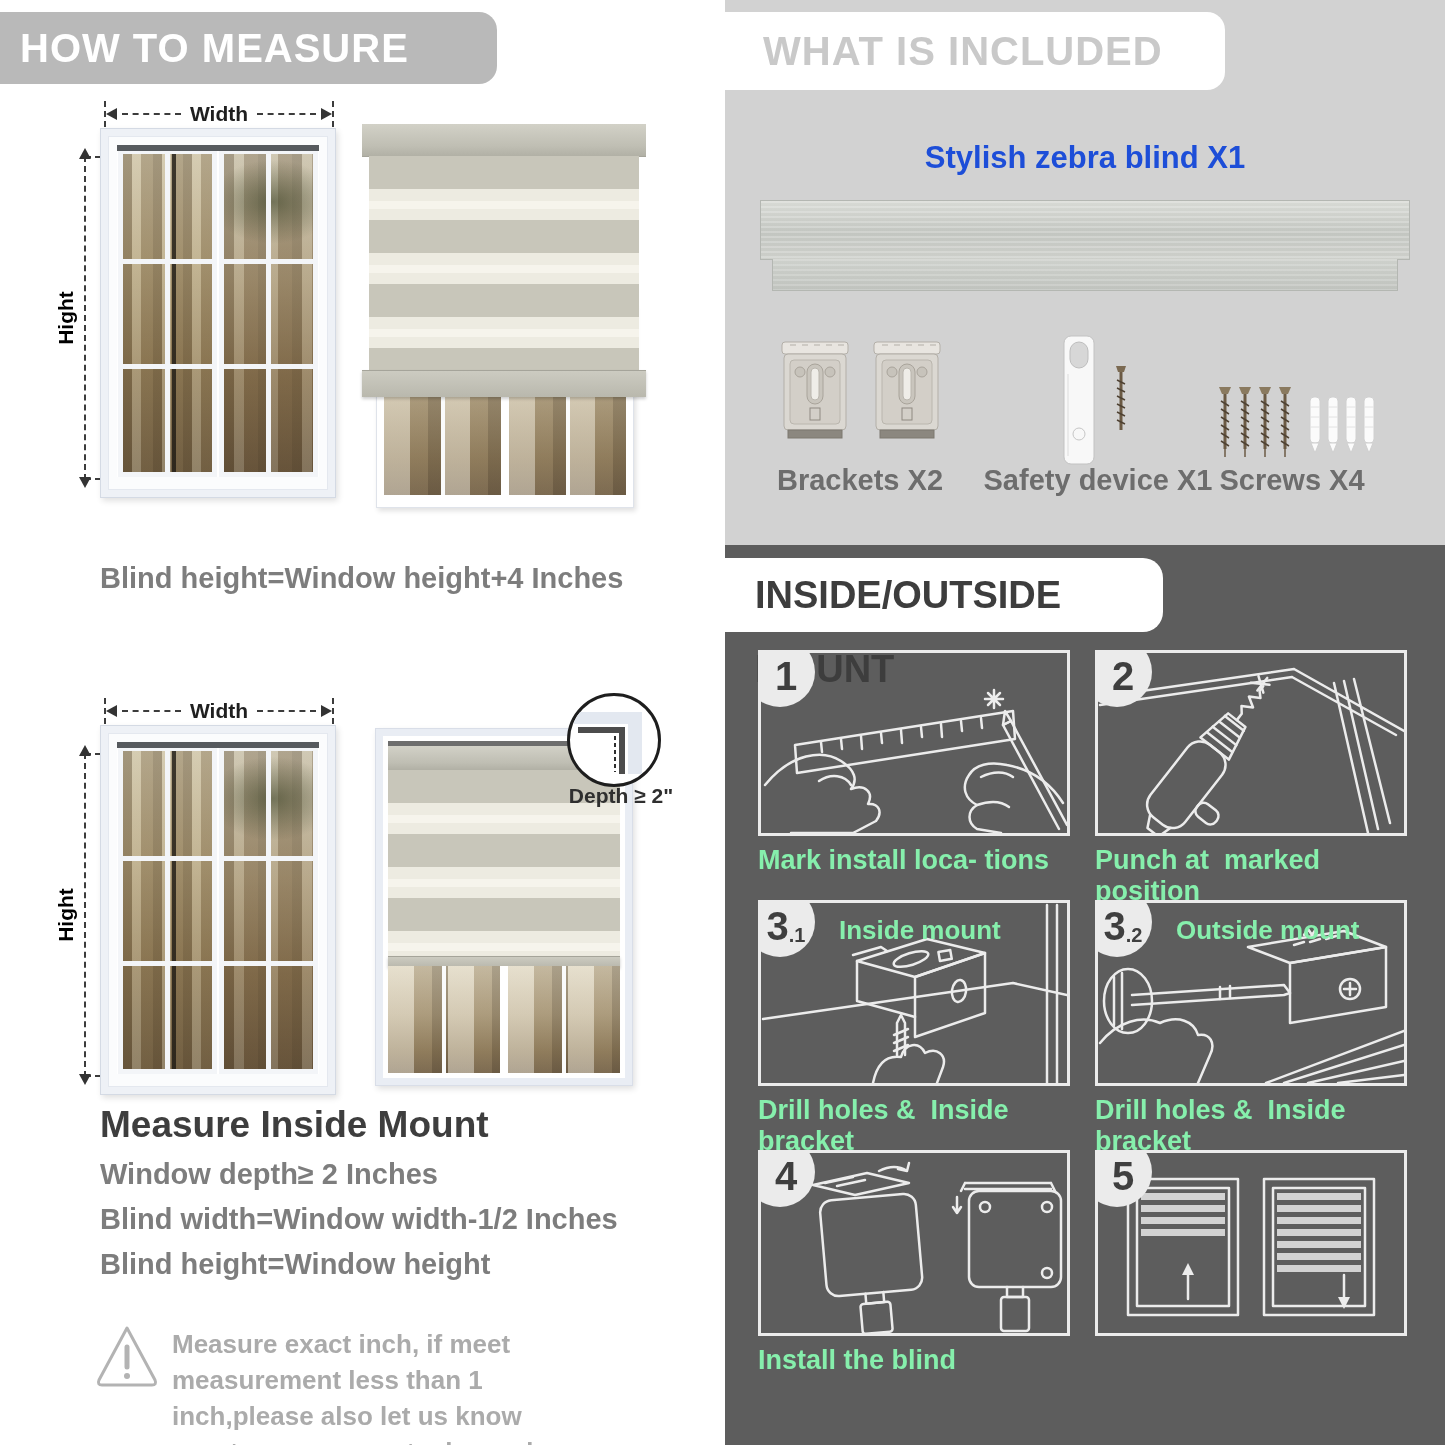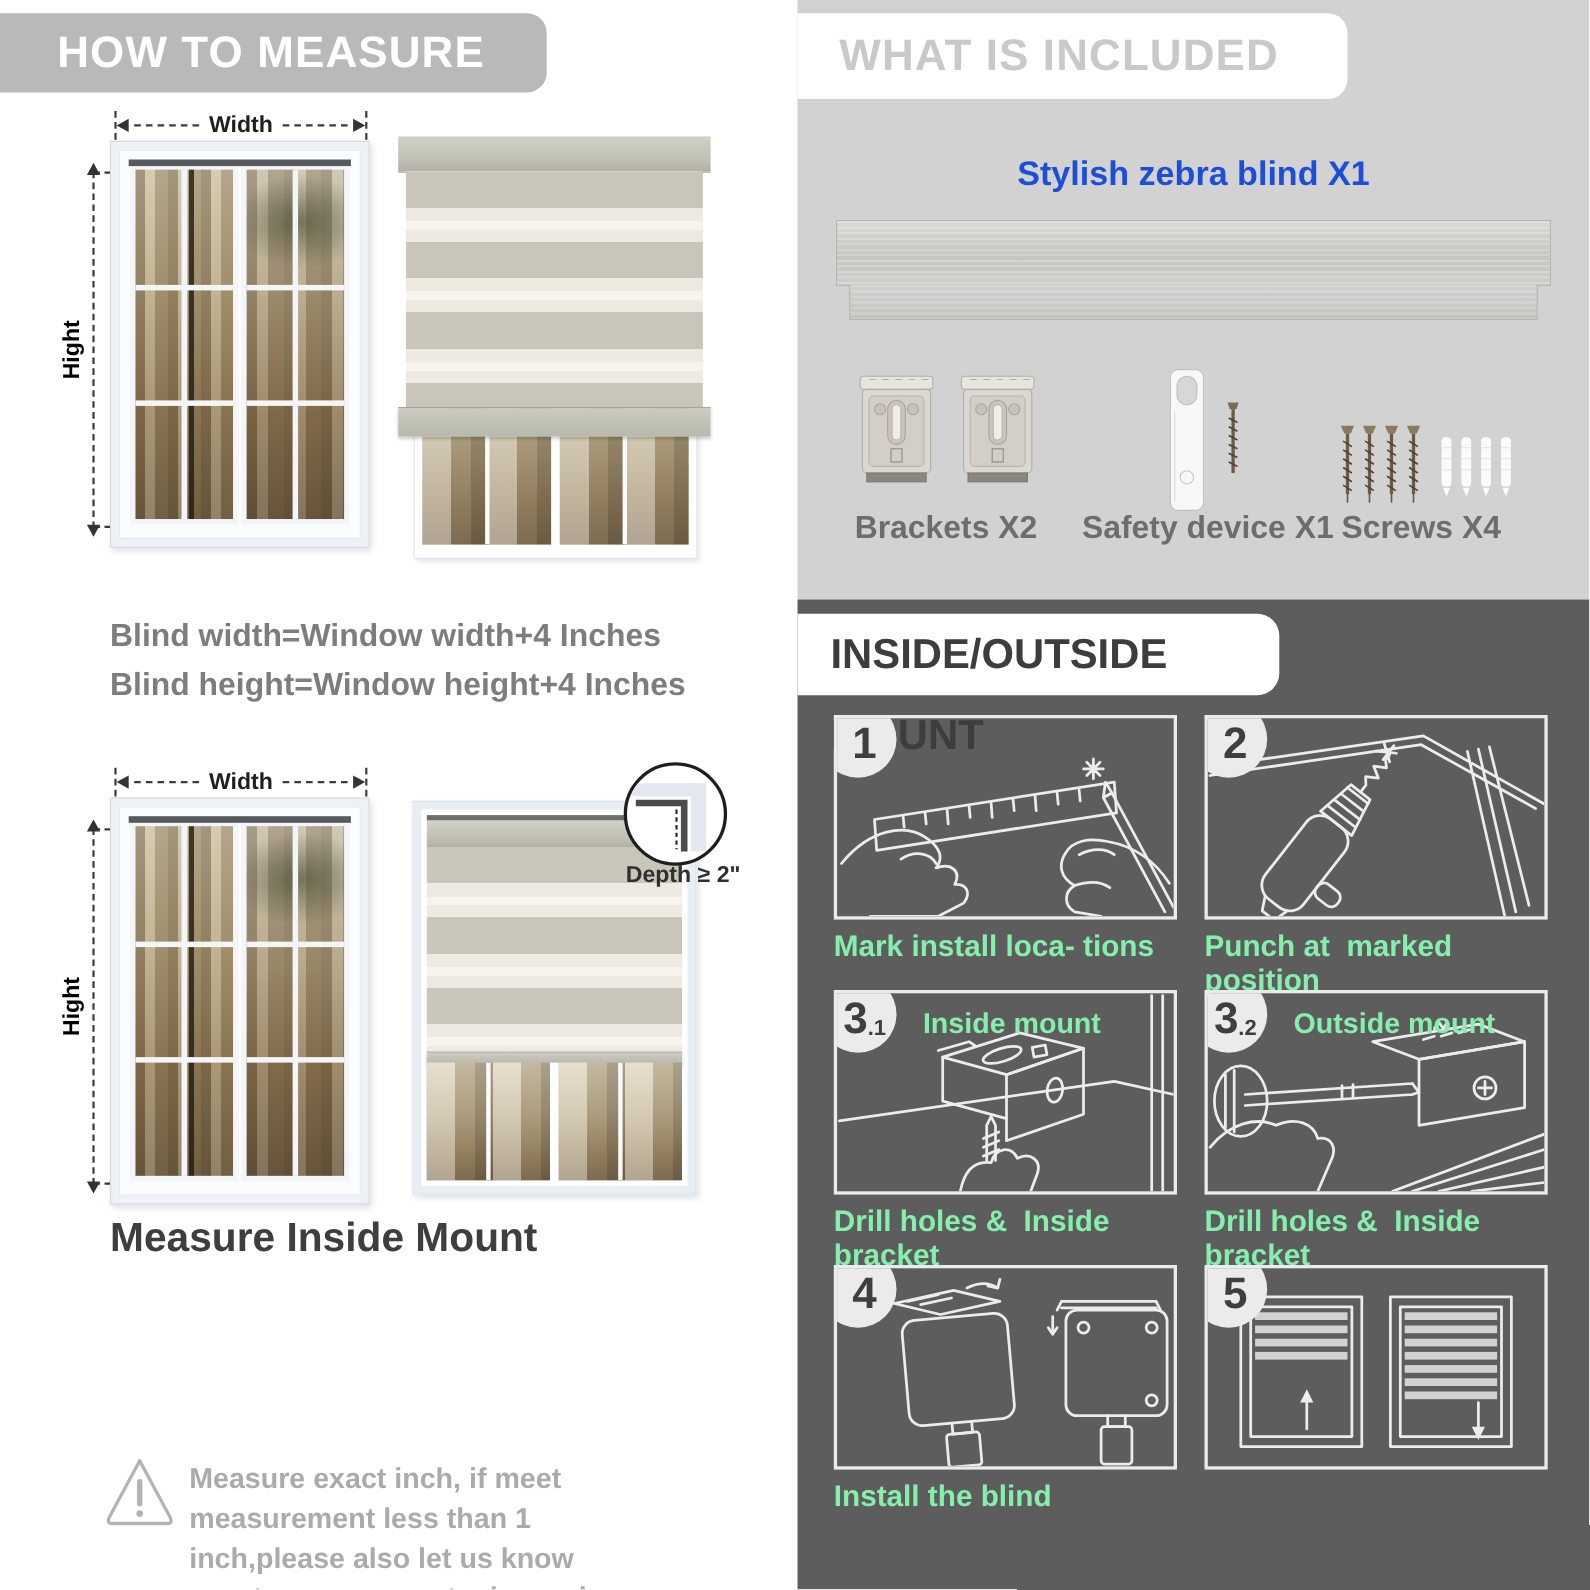--- a/index.html
+++ b/index.html
@@ -2,21 +2,21 @@
 <html><head>
 <meta charset="utf-8">
 <style>
   html,body{margin:0;padding:0;background:#fff;}
   .canvas{position:relative;width:1445px;height:1445px;background:#fff;overflow:hidden;
           font-family:"Liberation Sans",sans-serif;}
   .abs{position:absolute;}
 
   
   .hdr-left{left:0;top:12px;width:497px;height:72px;background:#b9b9b9;border-radius:0 18px 18px 0;
-            color:#fff;font-weight:bold;font-size:40px;line-height:72px;padding-left:52px;letter-spacing:1px;box-sizing:border-box;}
+            color:#fff;font-weight:bold;font-size:40px;line-height:72px;padding-left:20px;letter-spacing:1px;box-sizing:border-box;}
   .sec-title{font-weight:bold;font-size:37px;color:#3e3e3e;}
   .sec-lines{font-weight:bold;font-size:29px;color:#7d7d7d;line-height:45px;}
   .warn-text{width:400px;font-weight:bold;font-size:26px;color:#ababab;line-height:36px;}
 
   
   .dimw{display:flex;align-items:center;height:28px;color:#1f1f1f;}
   .dimw .tick{width:0;height:26px;border-left:2px dashed #3c3c3c;}
   .dimw .tri-l{width:0;height:0;border:6px solid transparent;border-left:none;border-right:11px solid #333;}
   .dimw .tri-r{width:0;height:0;border:6px solid transparent;border-right:none;border-left:11px solid #333;}
   .dimw .dash{flex:1;height:0;border-top:2px dashed #3c3c3c;margin:0 5px;}
@@ -147,21 +147,20 @@
             <div class="mvthin"></div>
           </div>
       </div>
     </div>
     <div class="abs headrail" style="left:0;top:0;width:284px;height:32px;"></div>
     <div class="abs stripes" style="left:7px;top:32px;width:270px;height:214px;"></div>
     <div class="abs bottomrail" style="left:0;top:246px;width:284px;height:26px;"></div>
   </div>
 
   <div class="abs sec-lines" style="left:100px;top:556px;">
-    <div>Blind width=Window width+4 Inches</div>
     <div>Blind height=Window height+4 Inches</div>
   </div>
 
   <div class="abs dimw" style="left:104px;top:697px;width:230px;">
     <span class="tick"></span>
       <span class="tri-l"></span>
     <span class="dash"></span>
     <span class="lab">Width</span>
     <span class="dash"></span>
     <span class="tri-r"></span>
@@ -217,20 +216,25 @@
     <svg width="82" height="82" viewBox="0 0 82 82">
       <rect x="4" y="16" width="66" height="12" fill="#e3e8f0"></rect>
       <rect x="58" y="16" width="14" height="62" fill="#e3e8f0"></rect>
       <path d="M8,34 H52 V78" stroke="#4c4c4c" stroke-width="6" fill="none"></path>
       <line x1="45" y1="40" x2="45" y2="76" stroke="#2e2e2e" stroke-width="2" stroke-dasharray="4 3"></line>
     </svg>
   </div>
   <div class="abs depth-note" style="left:556px;top:784px;">Depth ≥ 2"</div>
 
   <div class="abs sec-title" style="left:100px;top:1104px;">Measure Inside Mount</div>
+  <div class="abs sec-lines" style="left:100px;top:1152px;">
+    <div>Window depth≥ 2 Inches</div>
+    <div>Blind width=Window width-1/2 Inches</div>
+    <div>Blind height=Window height</div>
+  </div>
 
   <svg class="abs" style="left:94px;top:1322px;" width="66" height="68" viewBox="0 0 66 68">
     <path d="M33,6 L61,58 Q63,63 58,63 L8,63 Q3,63 5,58 Z" fill="none" stroke="#b3b3b3" stroke-width="3" stroke-linejoin="round"></path>
     <line x1="33" y1="25" x2="33" y2="45" stroke="#b3b3b3" stroke-width="5" stroke-linecap="round"></line>
     <circle cx="33" cy="54" r="3" fill="#b3b3b3"></circle>
   </svg>
   <div class="abs warn-text" style="left:172px;top:1326px;">Measure exact inch, if meet measurement less than 1 inch,please also let us know exact measurement, please do not leave it</div>
 
   <div class="abs panel-included">
     <div class="abs hdr-included">WHAT IS INCLUDED</div>

